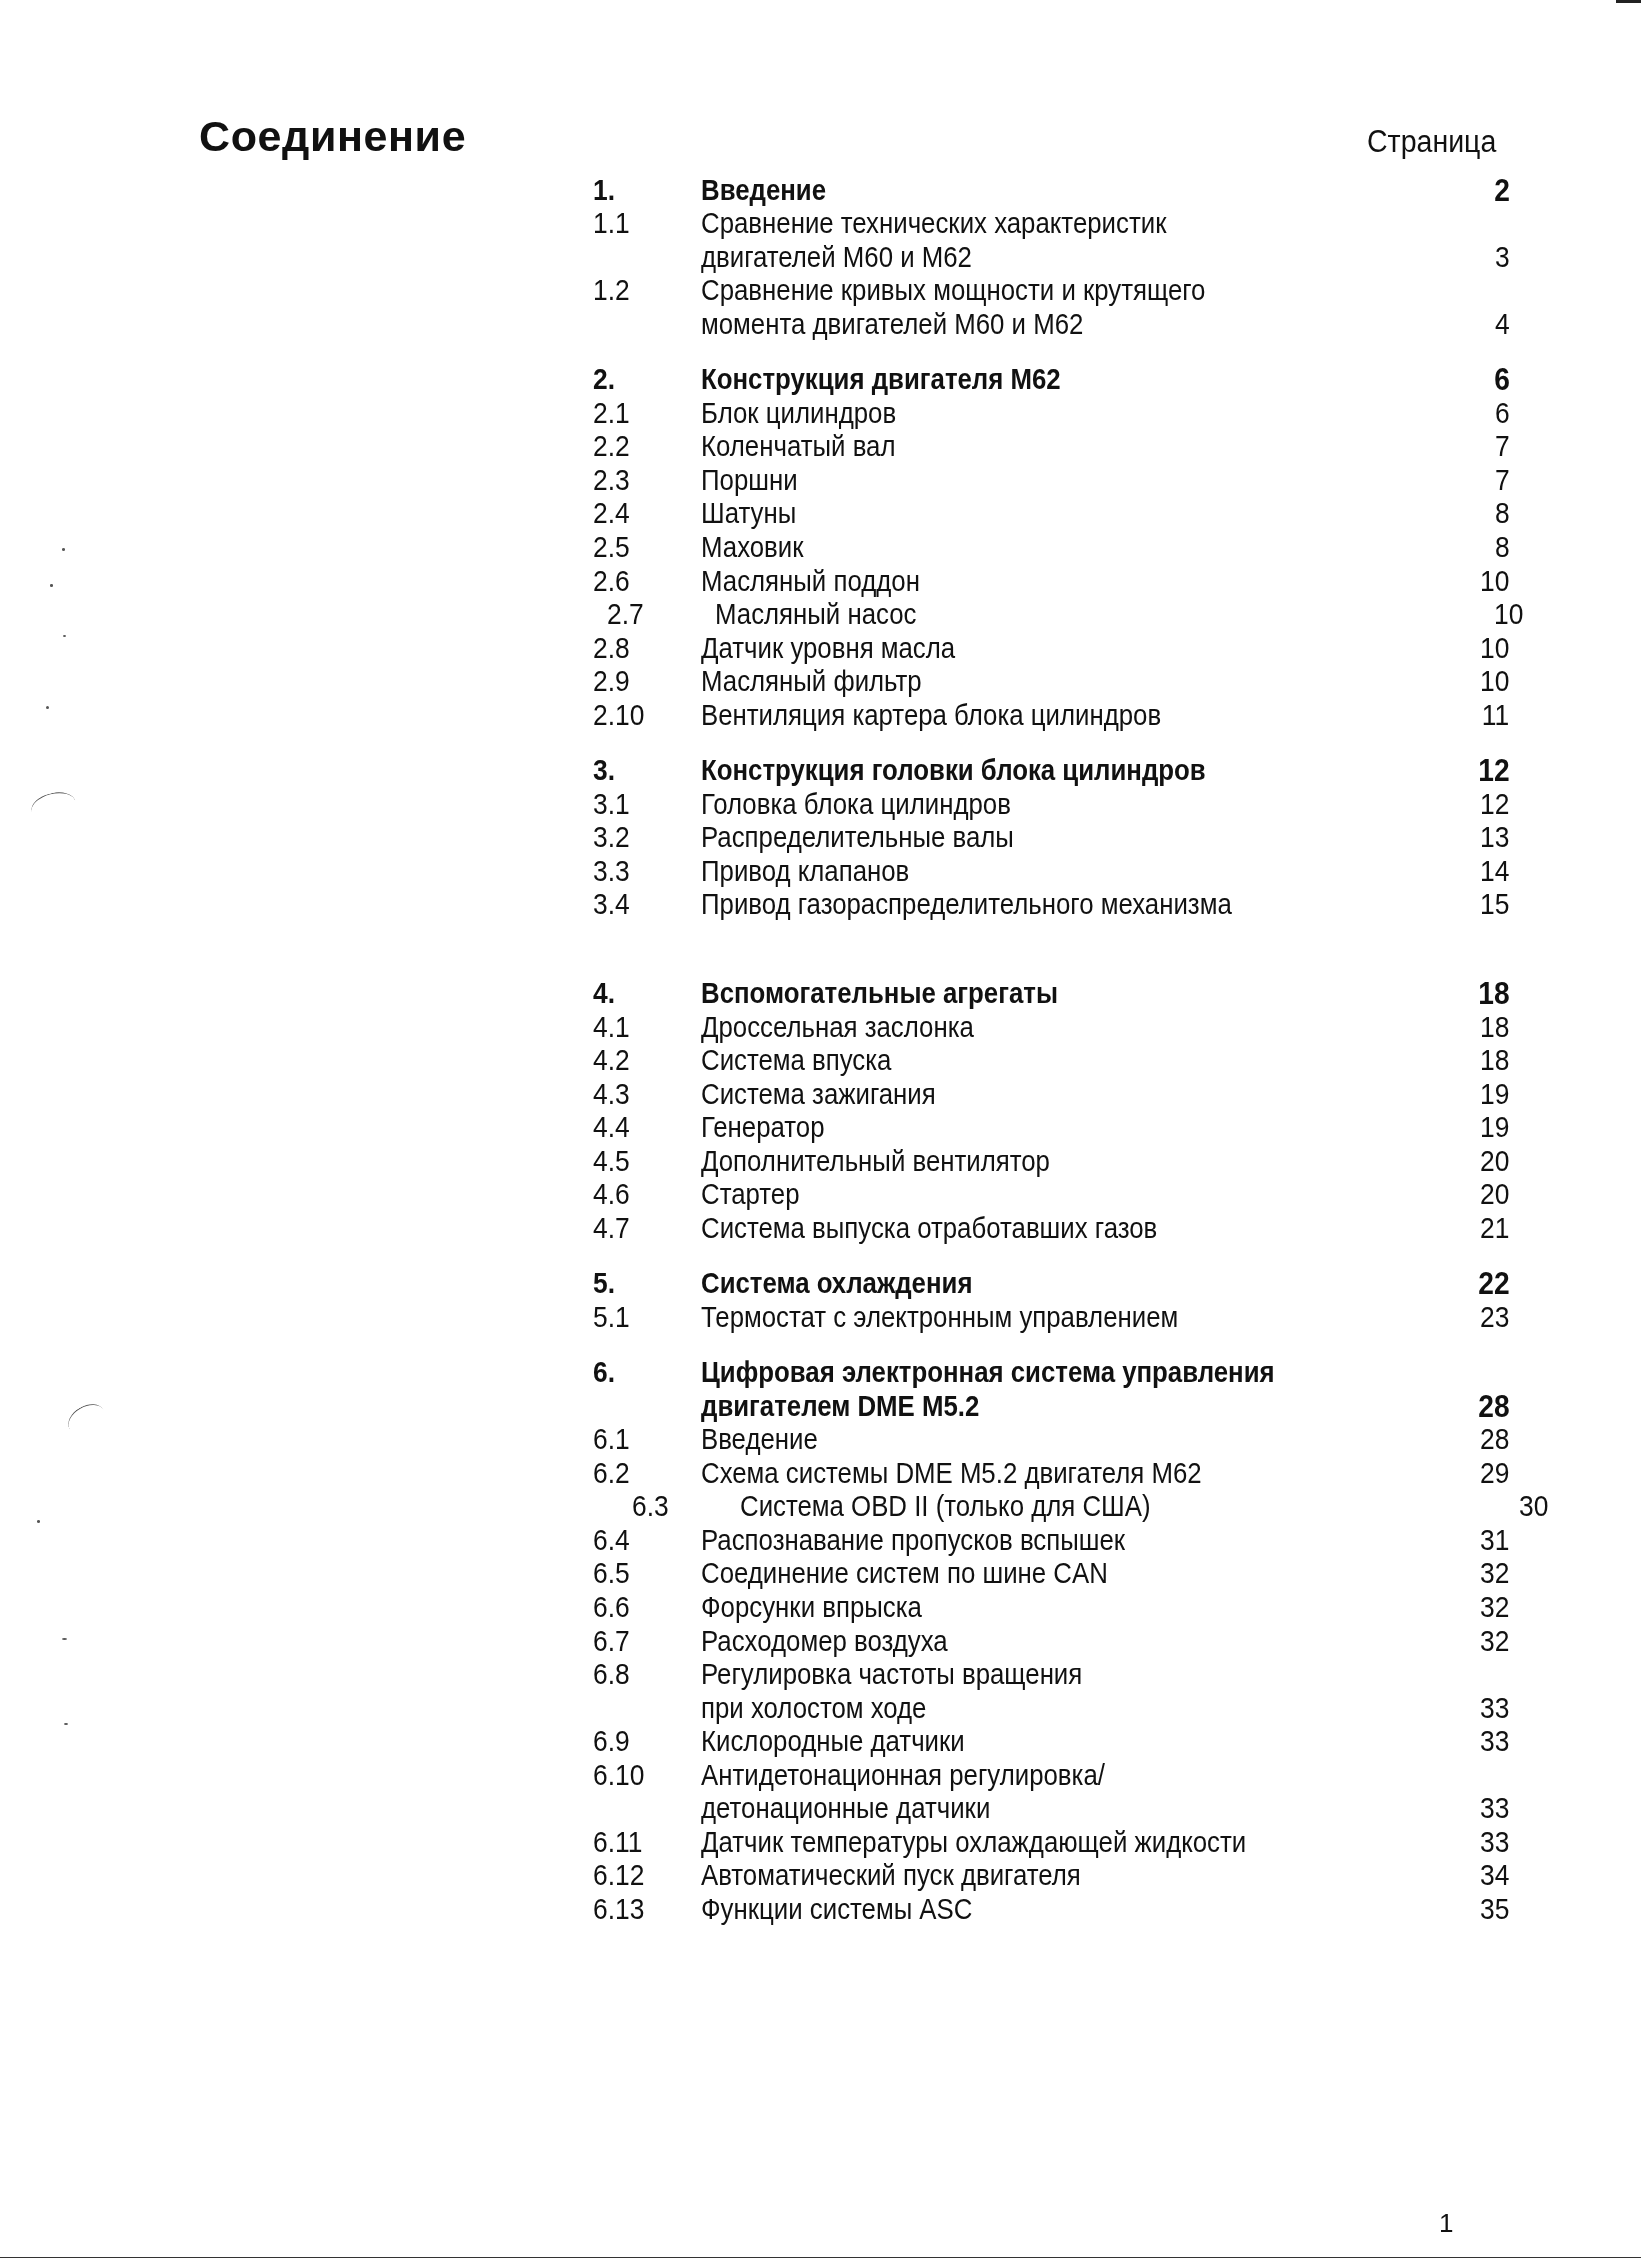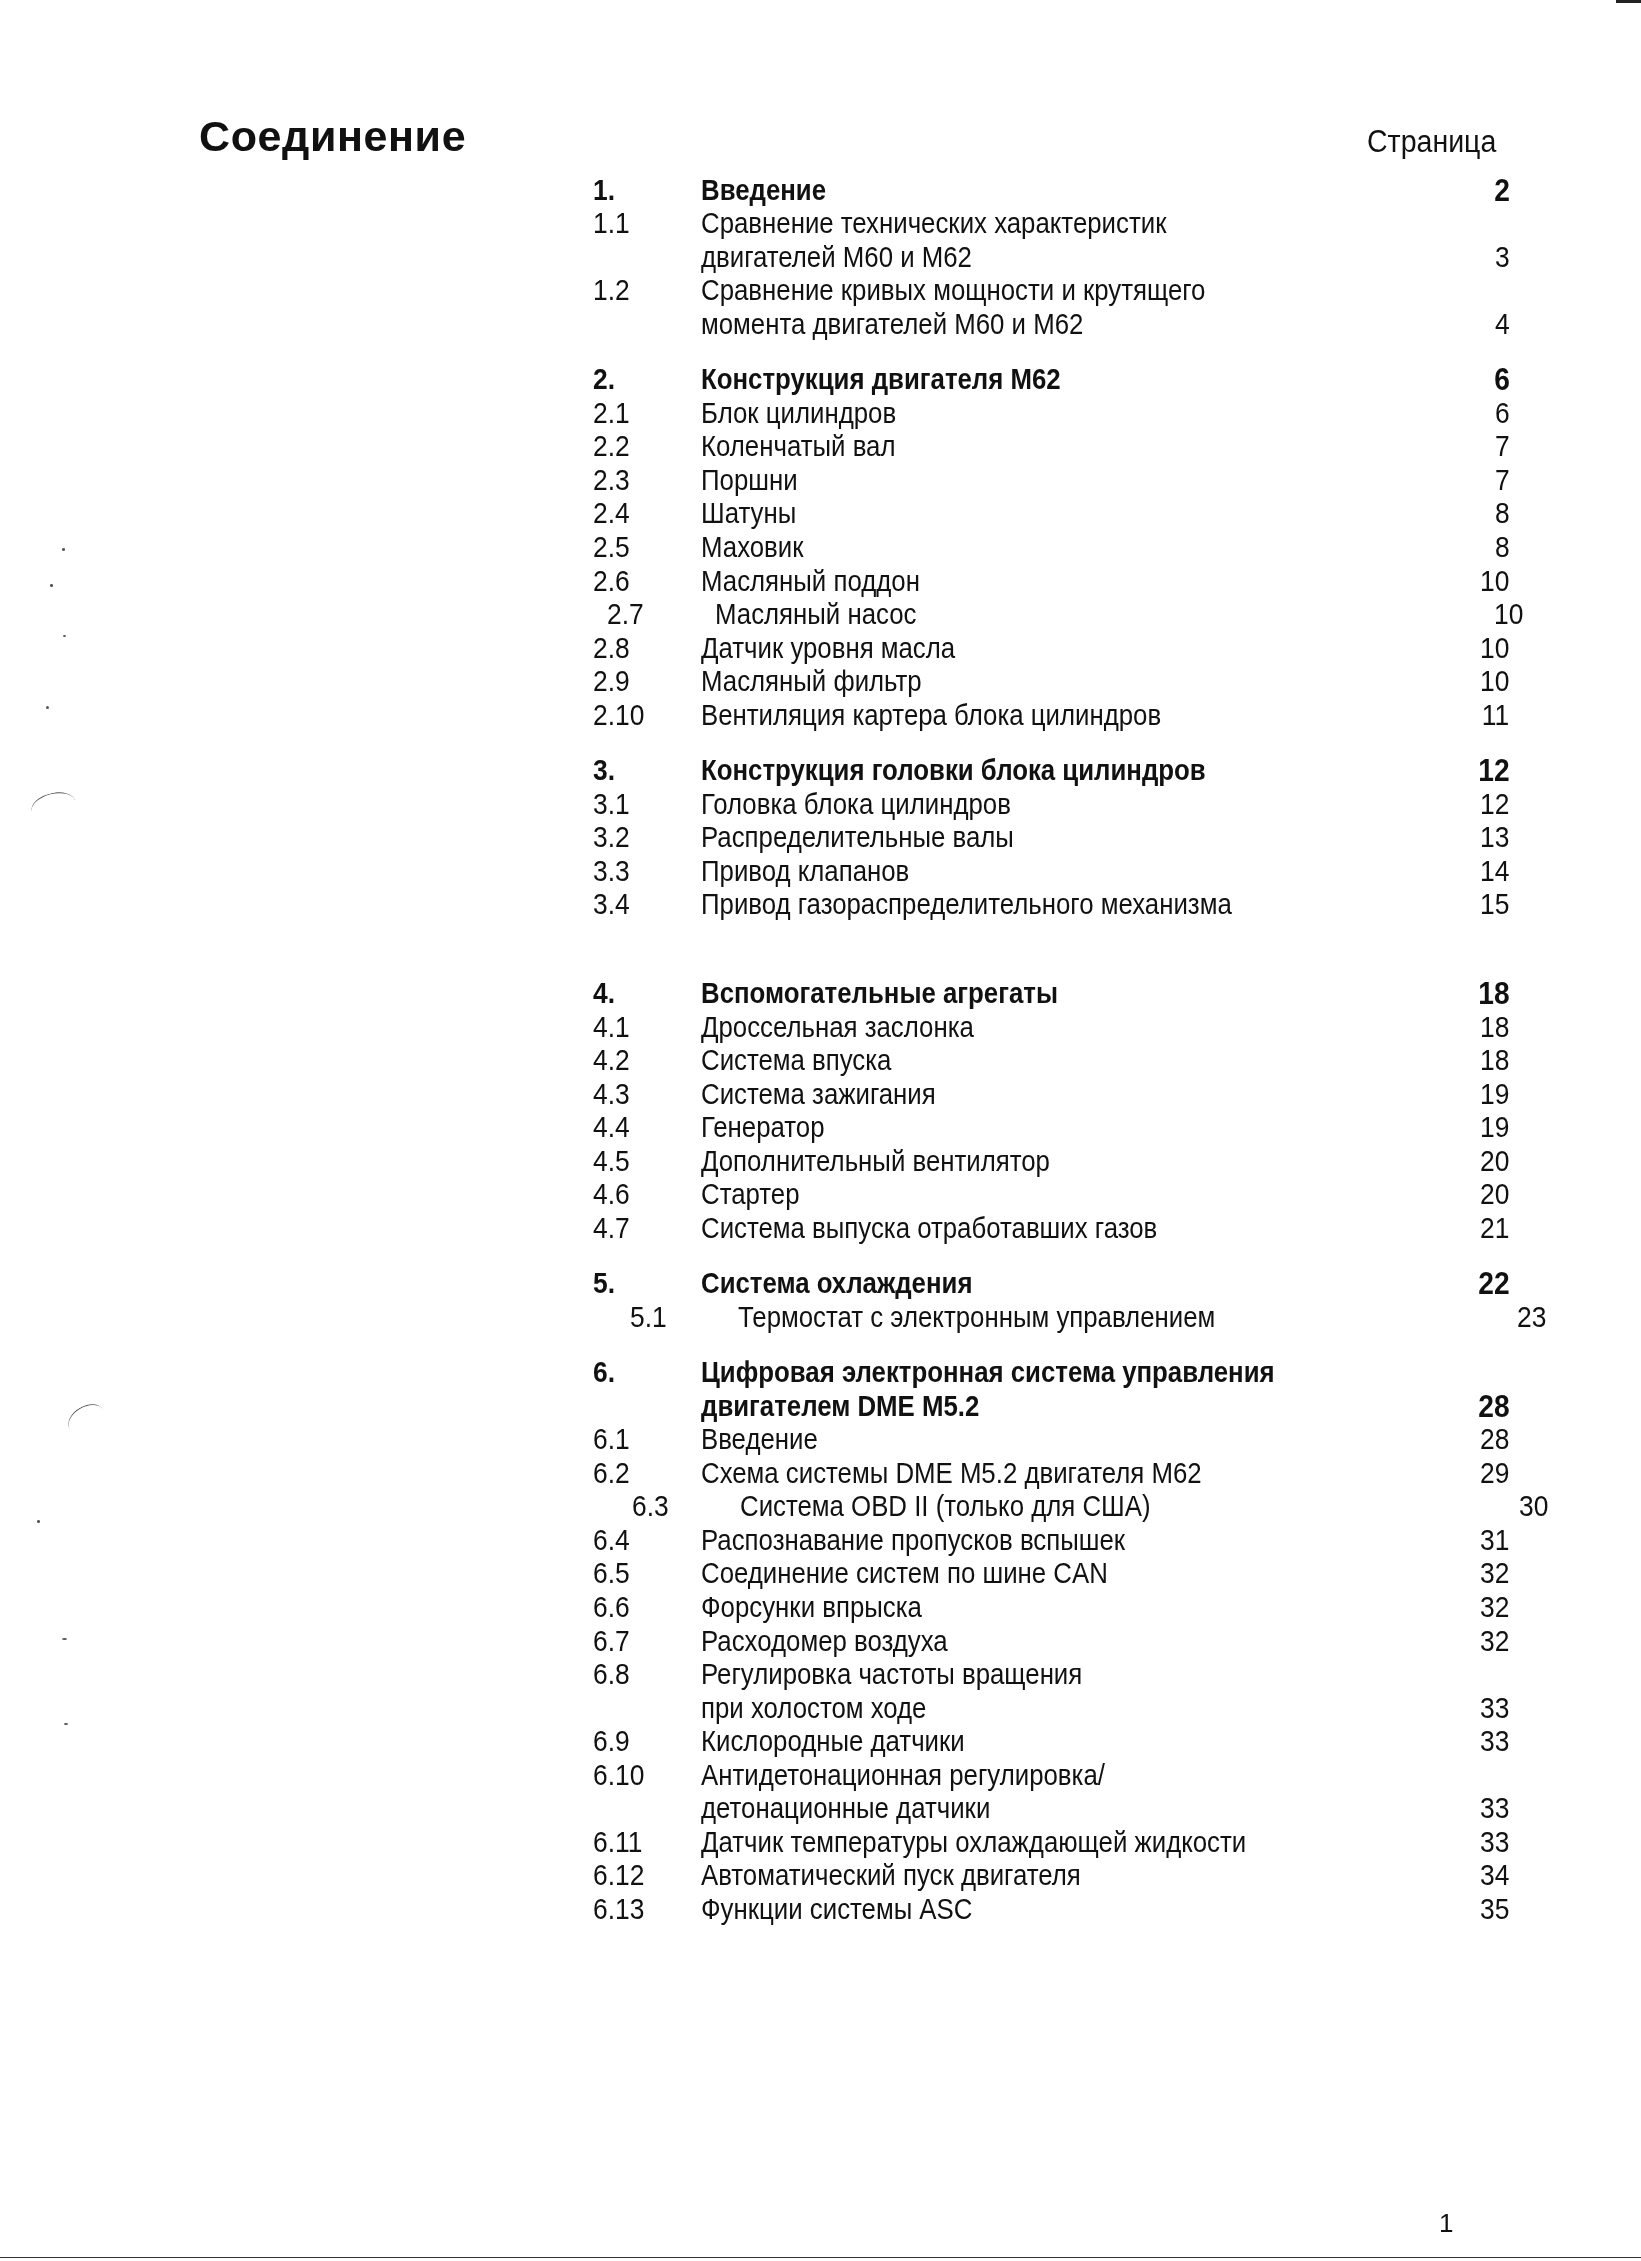--- a/index.html
+++ b/index.html
@@ -267,21 +267,21 @@
     <div class="toc-row" style="top: 1211px;">
       <span class="num">4.7</span>
       <span class="title">Система выпуска отработавших газов</span>
       <span class="pg">21</span>
     </div>
     <div class="toc-row section" style="top: 1266px;">
       <span class="num">5.</span>
       <span class="title">Система охлаждения</span>
       <span class="pg">22</span>
     </div>
-    <div class="toc-row" style="top: 1300px; margin-left: 37px;">
+    <div class="toc-row" style="top: 1300px;">
       <span class="num">5.1</span>
       <span class="title">Термостат с электронным управлением</span>
       <span class="pg">23</span>
     </div>
     <div class="toc-row section" style="top: 1355px;">
       <span class="num">6.</span>
       <span class="title">Цифровая электронная система управления</span>
       <span class="pg"></span>
     </div>
     <div class="toc-row section" style="top: 1389px;">

